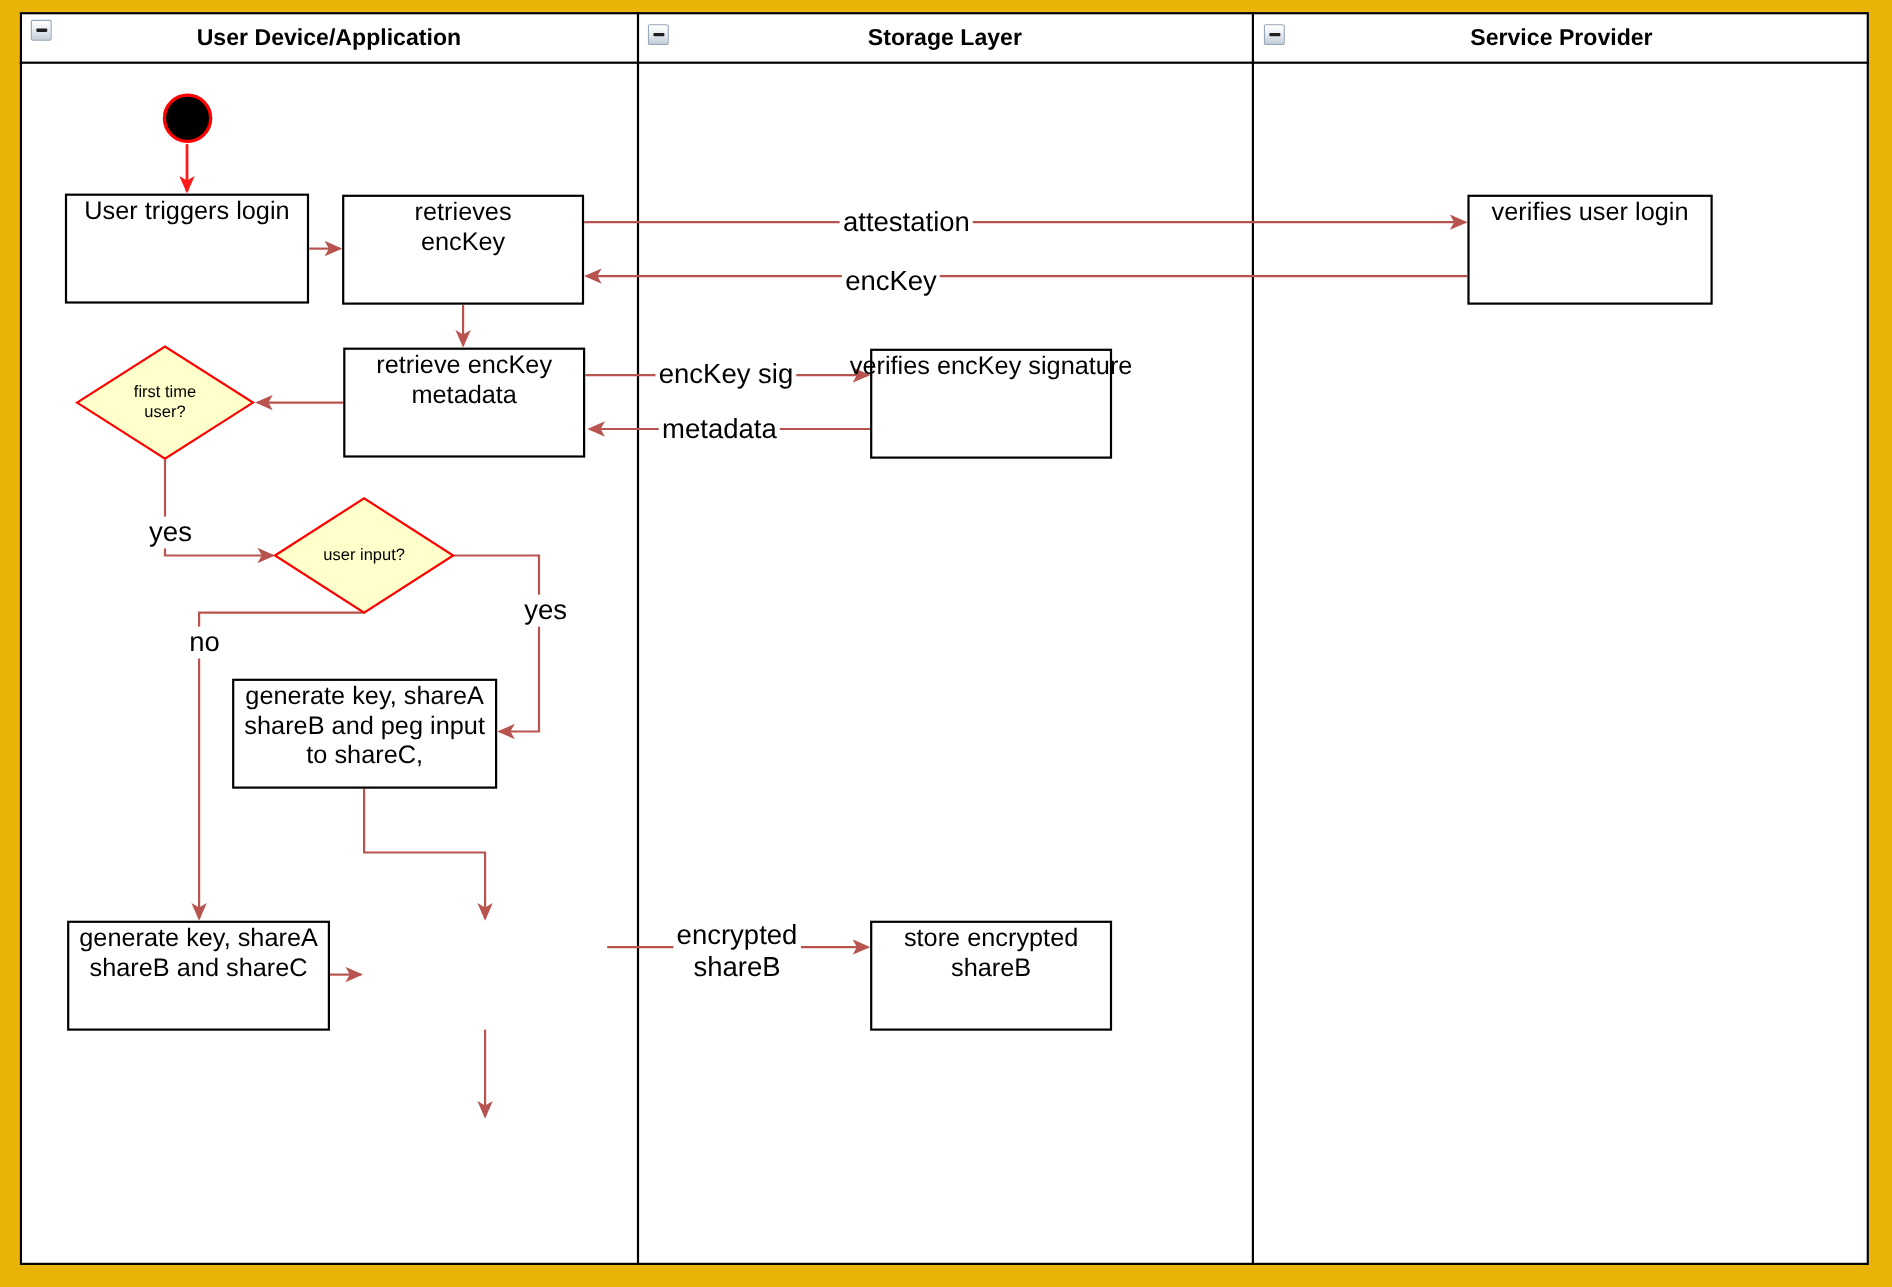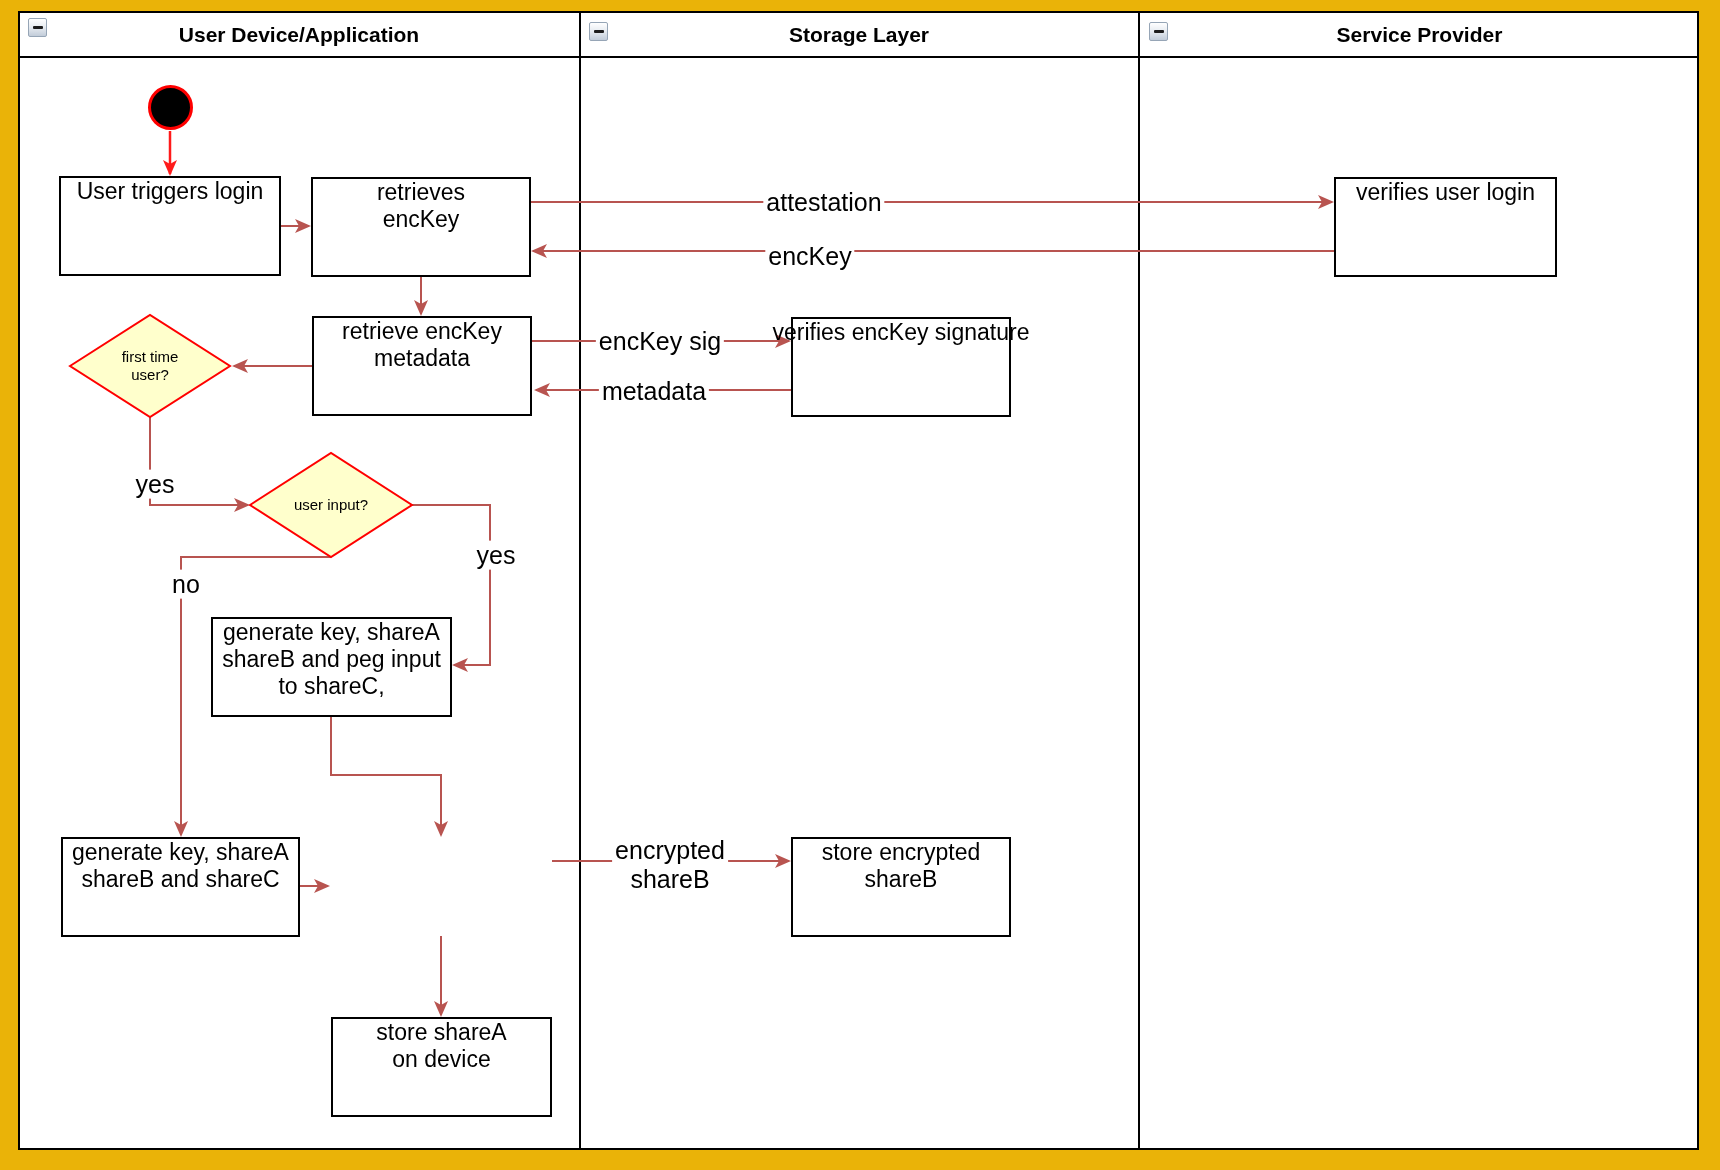--- a/index.html
+++ b/index.html
@@ -119,24 +119,20 @@
   </div>
   <div class="node" style="left:211px;top:617px;width:241px;height:100px">
     <span class="lbl">generate key, shareA
 shareB and peg input
 to shareC,</span>
   </div>
   <div class="node" style="left:61px;top:837px;width:239px;height:100px">
     <span class="lbl">generate key, shareA
 shareB and shareC</span>
   </div>
-  <div class="node" style="left:331px;top:1017px;width:221px;height:100px">
-    <span class="lbl">store shareA
-on device</span>
-  </div>
   <div class="node nowrap" style="left:791px;top:317px;width:220px;height:100px">
     <span class="lbl">verifies encKey signature</span>
   </div>
   <div class="node" style="left:791px;top:837px;width:220px;height:100px">
     <span class="lbl">store encrypted
 shareB</span>
   </div>
   <div class="node" style="left:1334px;top:177px;width:223px;height:100px">
     <span class="lbl">verifies user login</span>
   </div>

